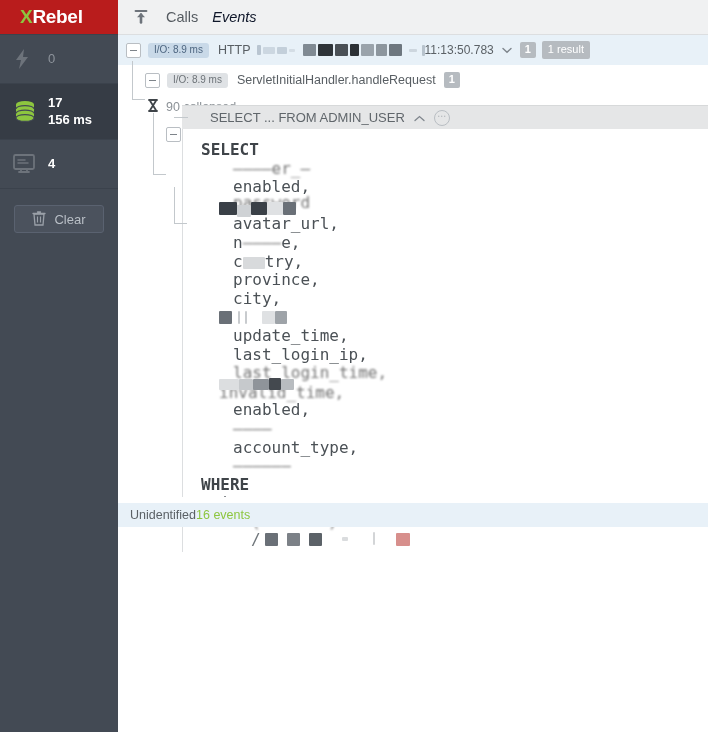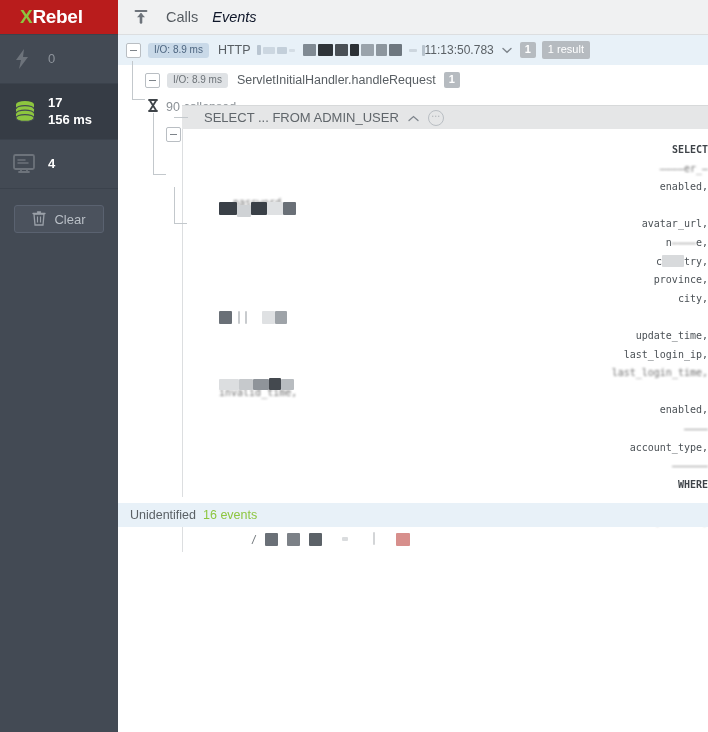--- a/index.html
+++ b/index.html
@@ -204,21 +204,21 @@
     top: 105px;
     right: 0;
     bottom: 0;
   }
   .sql-head {
     height: 24px;
     background: #e5e6e7;
     border-top: 1px solid #d7d9da;
     display: flex;
     align-items: center;
-    padding-left: 22px;
+    padding-left: 28px;
     font-size: 13px;
     color: #60666b;
     gap: 9px;
   }
   .sql-head .caret { font-size: 11px; color: #7b8186; cursor: pointer;}
   .dots-btn {
     width: 16px; height: 16px;
     border: 1px solid #b9bec3;
     border-radius: 50%;
     display: inline-flex;
@@ -232,26 +232,25 @@
   }
   .sql-body {
     background: #ffffff;
     border-left: 1px solid #dcdee0;
     height: 509px;
     padding: 12px 0 0 0;
     overflow: hidden;
   }
   .sql-line {
     font-family: "DejaVu Sans Mono", monospace;
-    font-size: 10px;
+    font-size: 16px;
     line-height: 18.6px;
     color: #4b5156;
     padding-left: 18px;
     white-space: pre;
-    text-align: right;
   }
   .sql-kw { font-weight: bold; color: #3f4449; }
   .indent1 { padding-left: 50px; }
   .indent2 { padding-left: 36px; }
   .indent3 { padding-left: 68px; }
 
   .blur-text {
     color: #737373;
     filter: blur(0.9px);
   }
@@ -261,21 +260,20 @@
     position: absolute;
     left: 0; right: 0;
     bottom: 25px;
     height: 24px;
     background: #e8f1f8;
     display: flex;
     align-items: center;
     padding-left: 12px;
     font-size: 12.5px;
     color: #5b6166;
-    gap: 7px;
     text-align: center;
   }
   .events-count { color: #8dc63f; }
   .sb-pad {
     position: absolute;
     left: 0; right: 0; bottom: 49px; height: 6px;
     background: #ffffff;
   }
 </style>
 </head>

